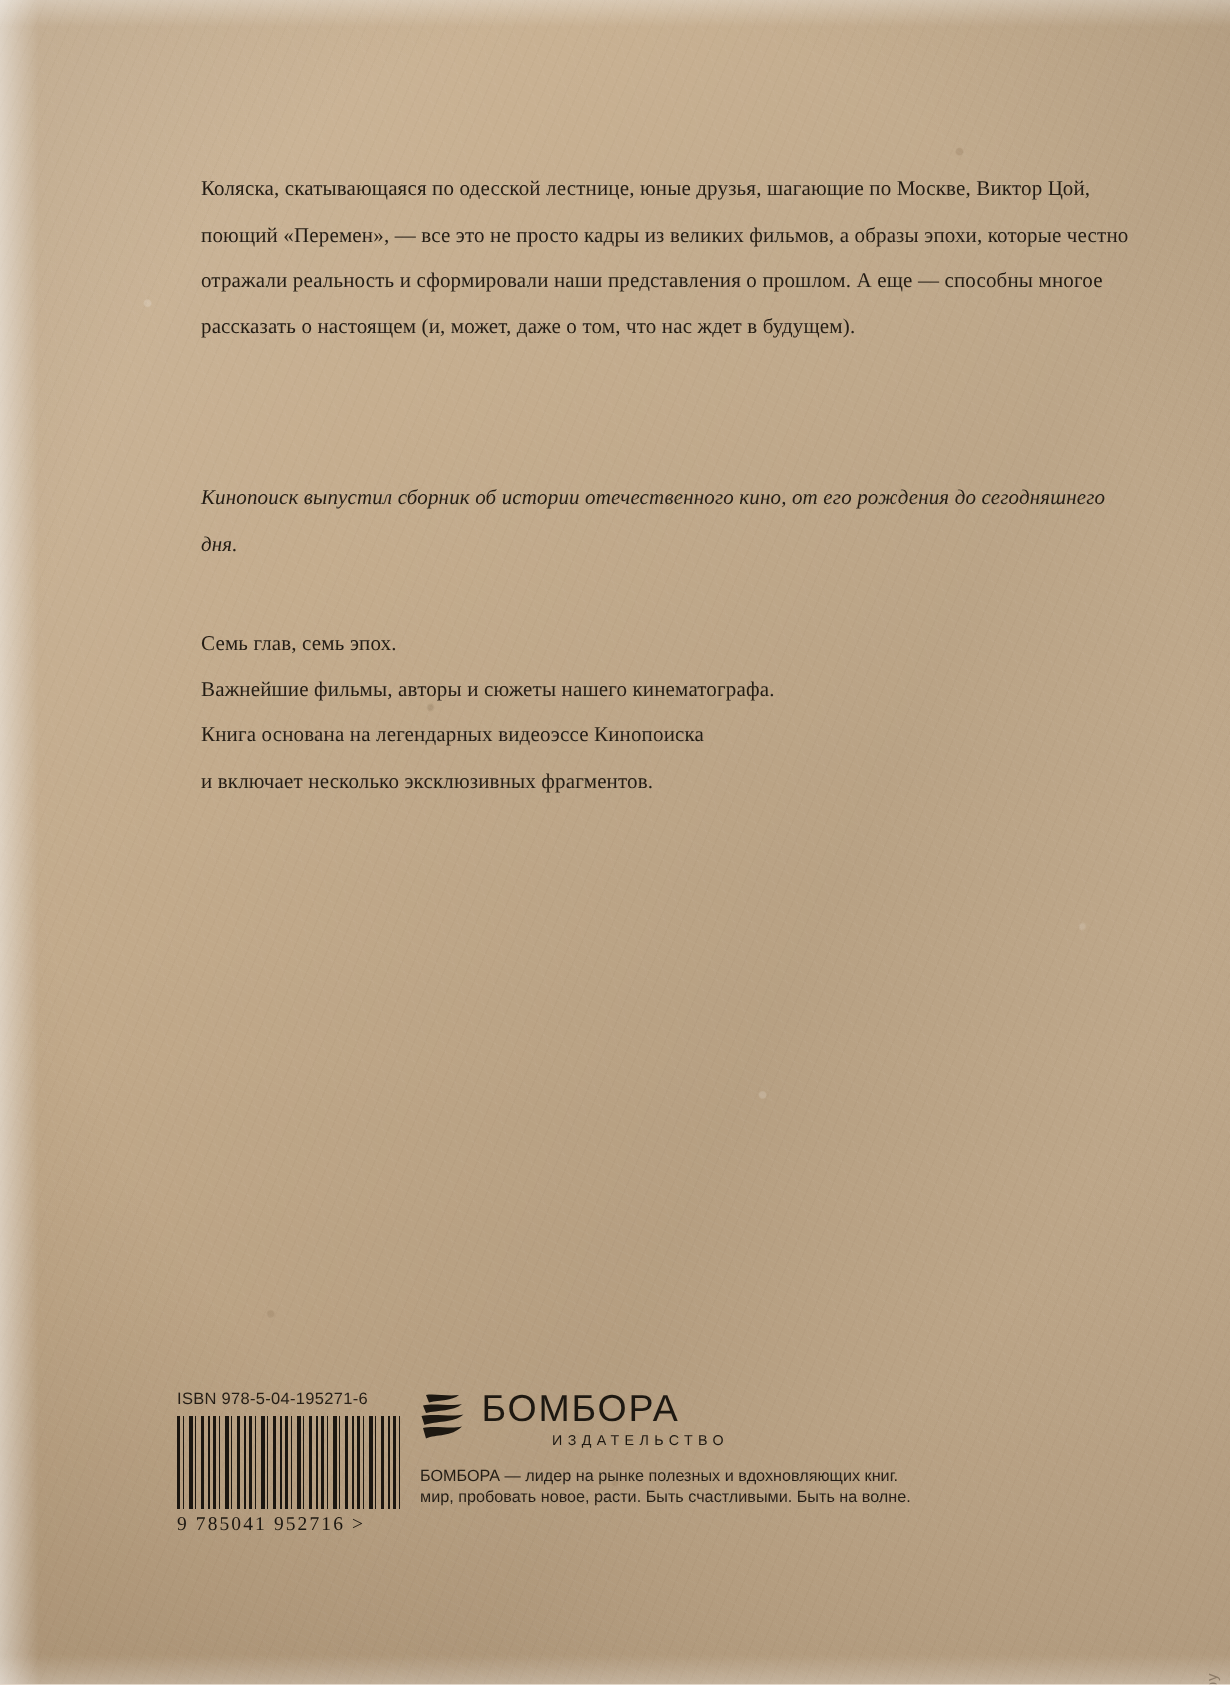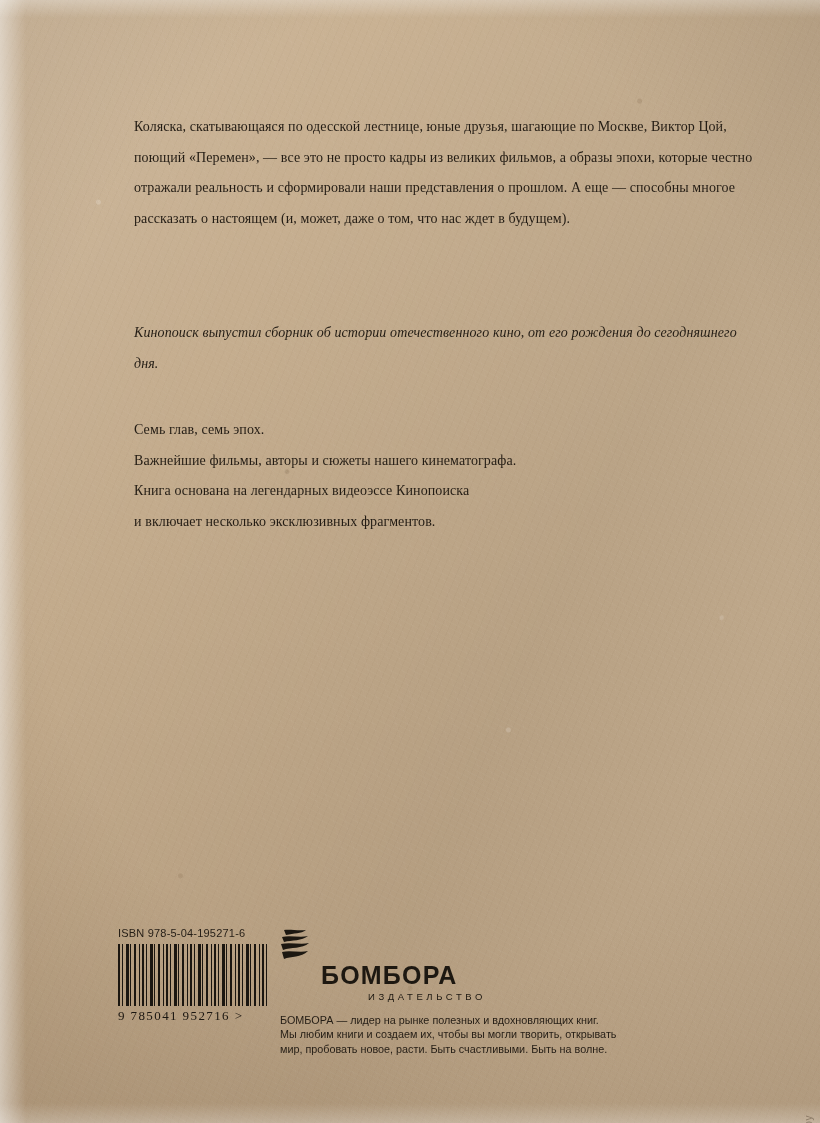--- a/index.html
+++ b/index.html
@@ -146,26 +146,25 @@
   }
   .pub-mark {
     width: 30px;
     height: 34px;
     position: relative;
     flex: 0 0 auto;
     margin-top: 1px;
   }
   .pub-wordmark {
     font-family: "Liberation Sans", sans-serif;
-    font-weight: bold;
+    font-weight: normal;
     font-size: 25px;
     letter-spacing: 1.2px;
     color: #1d1811;
     line-height: 25px;
-    margin-top: 36px;
   }
   .pub-sub {
     font-family: "Liberation Sans", sans-serif;
     font-size: 9.5px;
     letter-spacing: 3.6px;
     color: #1d1811;
     margin-top: 3px;
     padding-left: 47px;
   }
   .pub-desc {
@@ -228,21 +227,20 @@
             <path d="M2 24 C10 22, 20 25, 28 23 C21 30, 11 28, 4 31 Z" fill="#1d1811"></path>
           </svg>
         </div>
         <div>
           <div class="pub-wordmark">БОМБОРА</div>
           <div class="pub-sub">ИЗДАТЕЛЬСТВО</div>
         </div>
       </div>
       <div class="pub-desc">
         <div>БОМБОРА — лидер на рынке полезных и вдохновляющих книг.</div>
-        <div>Мы любим книги и создаем их, чтобы вы могли творить, открывать</div>
         <div>мир, пробовать новое, расти. Быть счастливыми. Быть на волне.</div>
       </div>
     </div>
 
   </div>
 
   <div class="watermark">www.oz.by</div>
 
 </div>
 

